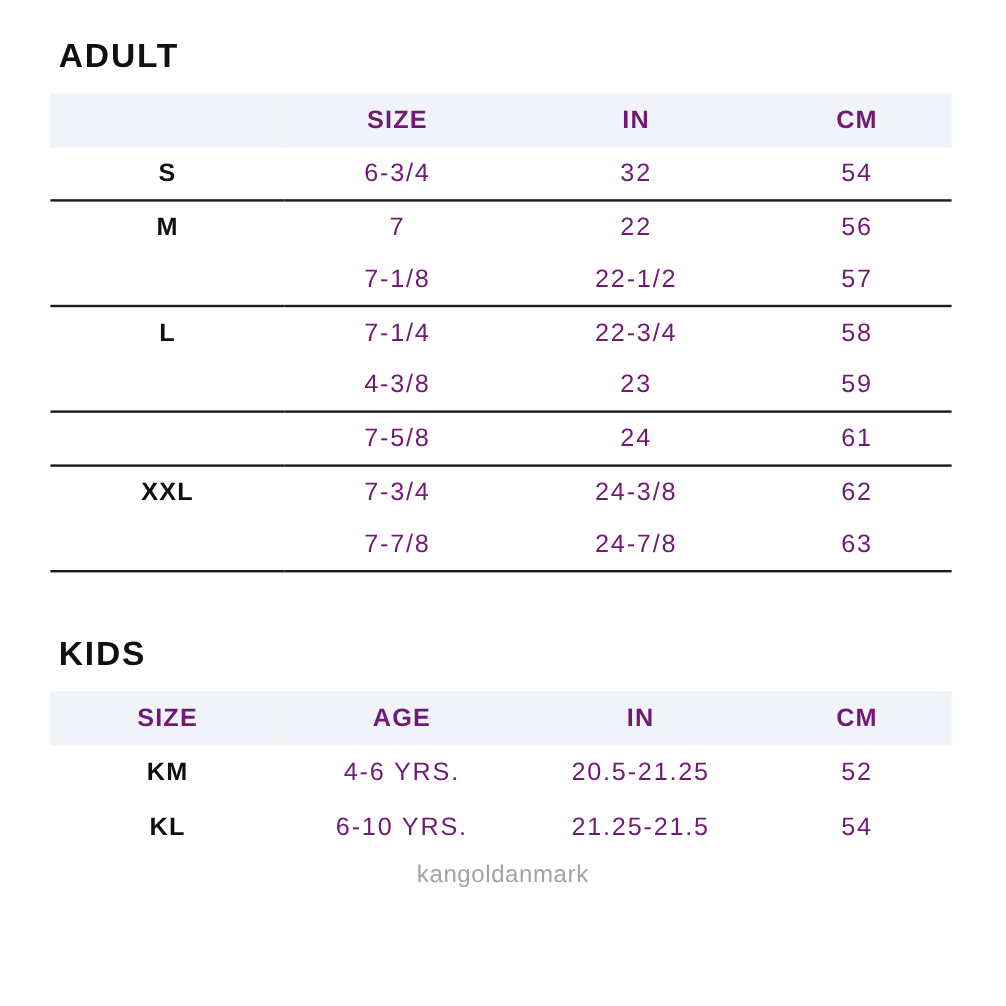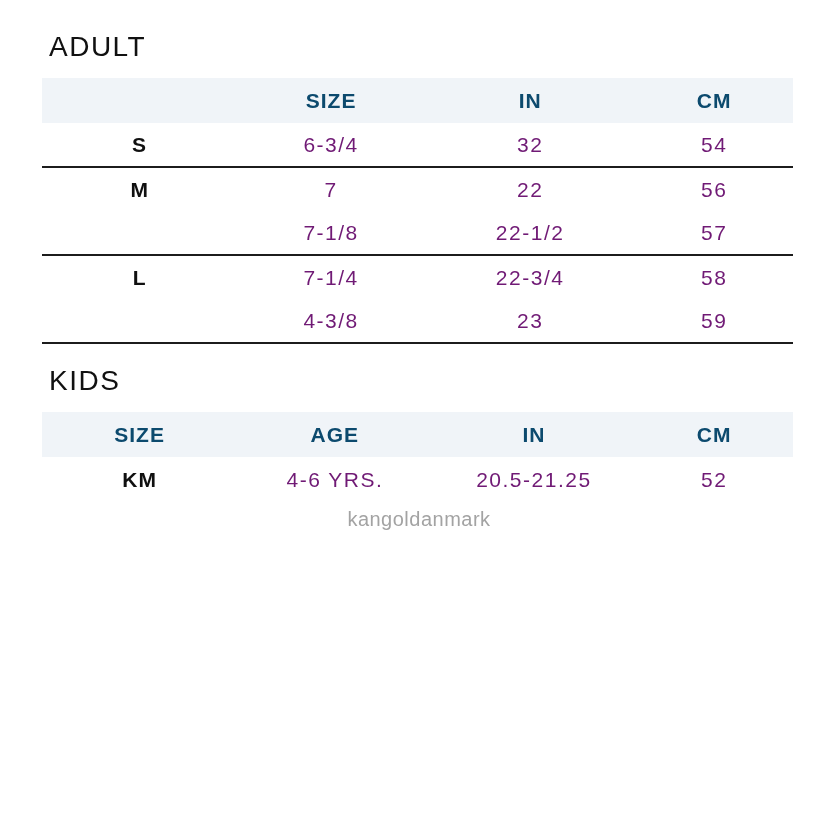--- a/index.html
+++ b/index.html
@@ -13,42 +13,42 @@
   }
   .page {
     position: relative;
     width: 838px;
     height: 838px;
   }
   .section-title {
     margin: 0;
     padding: 0 5px 0 49px;
     font-size: 28px;
-    font-weight: 400;
+    font-weight: 700;
     letter-spacing: 1.5px;
     color: #111111;
     line-height: 1;
   }
   .title-adult { padding-top: 33px; }
-  .title-kids  { padding-top: 23px; }
+  .title-kids  { padding-top: 23px; margin-top: 31px; }
   table {
     border-collapse: collapse;
     table-layout: fixed;
     width: 751px;
     margin-left: 42px;
   }
   .adult-table { margin-top: 17px; }
   .kids-table  { margin-top: 17px; }
   thead th {
     background: #f0f4f8;
     height: 45px;
     font-size: 21px;
     font-weight: 800;
     letter-spacing: 1px;
-    color: #0c4a6e;
+    color: #701a75;
     text-align: center;
     padding: 0;
   }
   td {
     text-align: center;
     padding: 0;
     font-size: 21px;
   }
   .adult-table td { height: 43px; }
   .kids-table  td { height: 46px; }
@@ -130,23 +130,41 @@
       </tr>
       <tr>
         <td class="lbl"></td>
         <td class="val">4-3/8</td>
         <td class="val">23</td>
         <td class="val">59</td>
       </tr>
     </tbody>
 
     <tbody class="group">
-    </tbody>
-
-    <tbody class="group">
+      <tr>
+        <td class="lbl"></td>
+        <td class="val">7-5/8</td>
+        <td class="val">24</td>
+        <td class="val">61</td>
+      </tr>
+    </tbody>
+
+    <tbody class="group">
+      <tr>
+        <td class="lbl">XXL</td>
+        <td class="val">7-3/4</td>
+        <td class="val">24-3/8</td>
+        <td class="val">62</td>
+      </tr>
+      <tr>
+        <td class="lbl"></td>
+        <td class="val">7-7/8</td>
+        <td class="val">24-7/8</td>
+        <td class="val">63</td>
+      </tr>
     </tbody>
   </table>
 
   <h1 class="section-title title-kids">KIDS</h1>
 
   <table class="kids-table">
     <colgroup>
       <col style="width:26%">
         <col style="width:26%">
         <col style="width:27%">
@@ -160,18 +178,24 @@
         <th>CM</th>
       </tr>
     </thead>
     <tbody>
       <tr>
         <td class="lbl">KM</td>
         <td class="val">4-6 YRS.</td>
         <td class="val">20.5-21.25</td>
         <td class="val">52</td>
       </tr>
+      <tr>
+        <td class="lbl">KL</td>
+        <td class="val">6-10 YRS.</td>
+        <td class="val">21.25-21.5</td>
+        <td class="val">54</td>
+      </tr>
     </tbody>
   </table>
 
   <div class="watermark">kangoldanmark</div>
 
 </div>
 
 </body></html>

